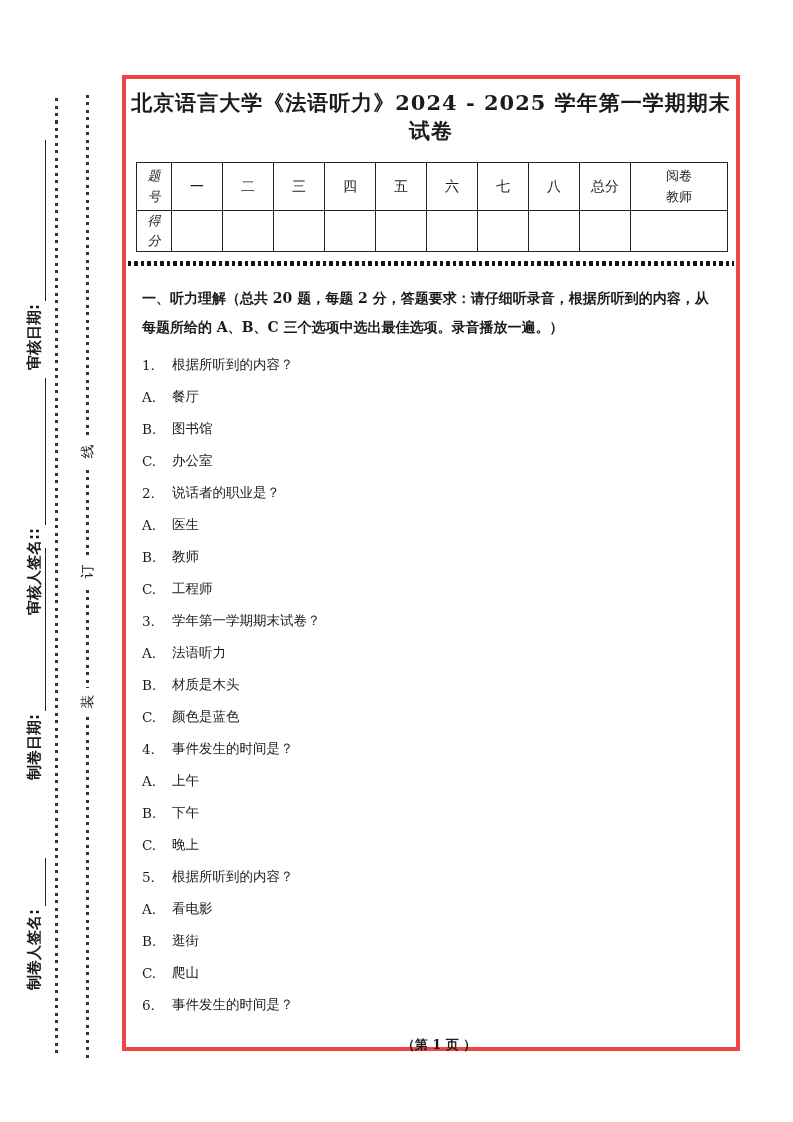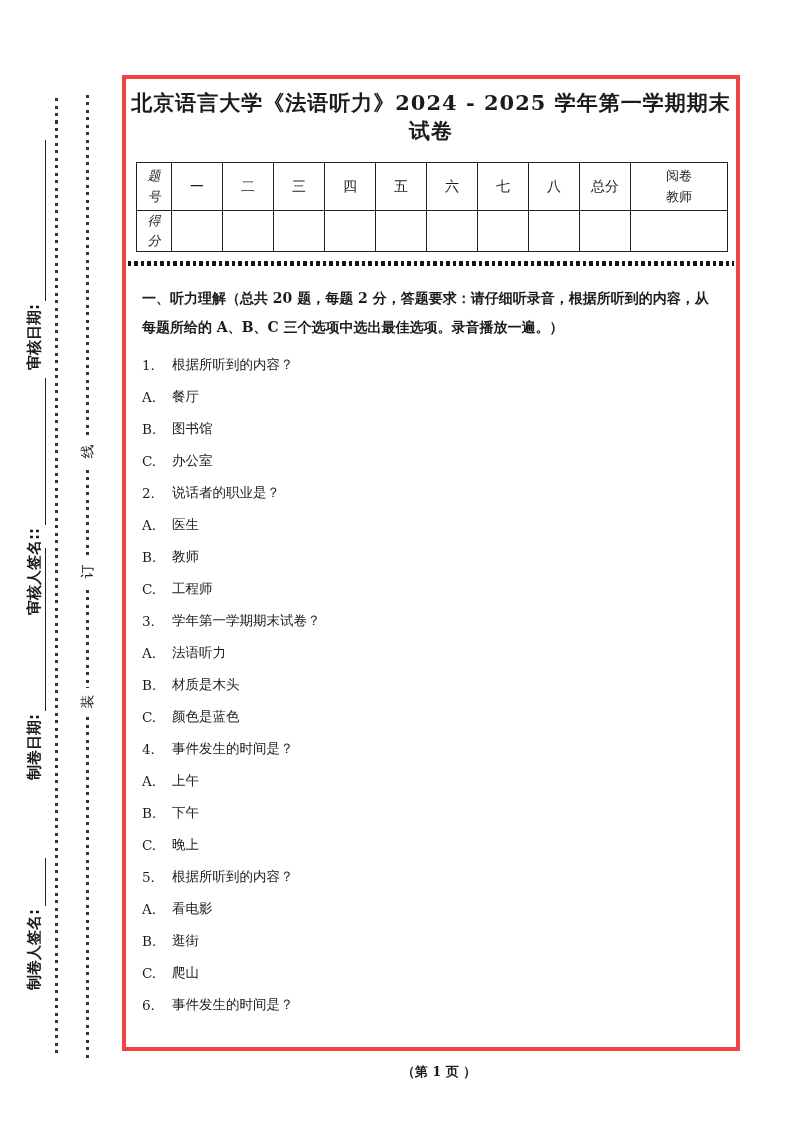--- a/index.html
+++ b/index.html
@@ -70,21 +70,21 @@
   }
 
   .sec-heading{
     margin:18px 14px 0 16px;font-size:14px;font-weight:bold;line-height:29px;
   }
   .qlist{margin:7px 14px 0 16px;}
   .qline{height:32px;display:flex;align-items:center;font-size:13.5px;}
   .qnum{width:30px;flex-shrink:0;}
 
   .page-footer{
-    position:absolute;left:130px;top:1063px;width:618px;text-align:center;
+    position:absolute;left:130px;top:1036px;width:618px;text-align:center;
     font-size:13px;font-weight:bold;
   }
 </style>
 </head>
 <body>
 
 <div class="canvas">
 
   <div class="strip" style="top:370px">
     <div class="strip-inner" style="width:230px">

